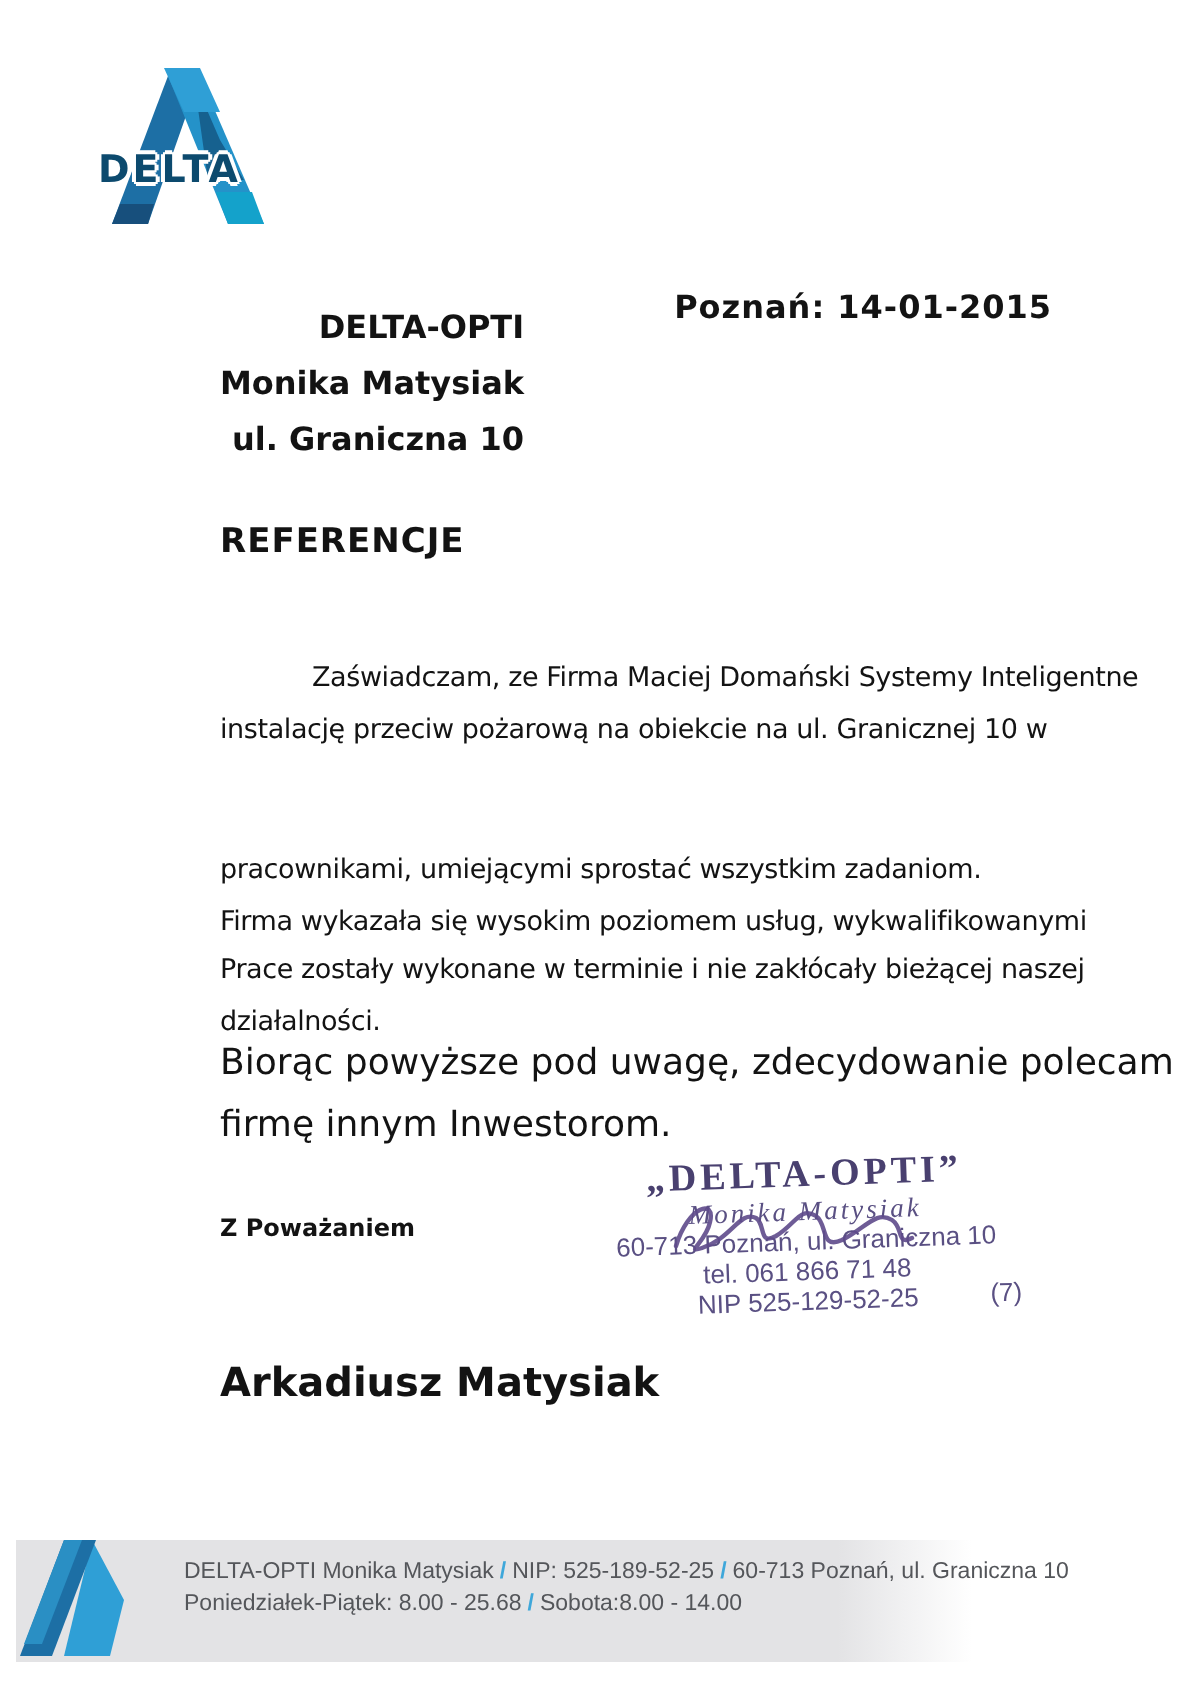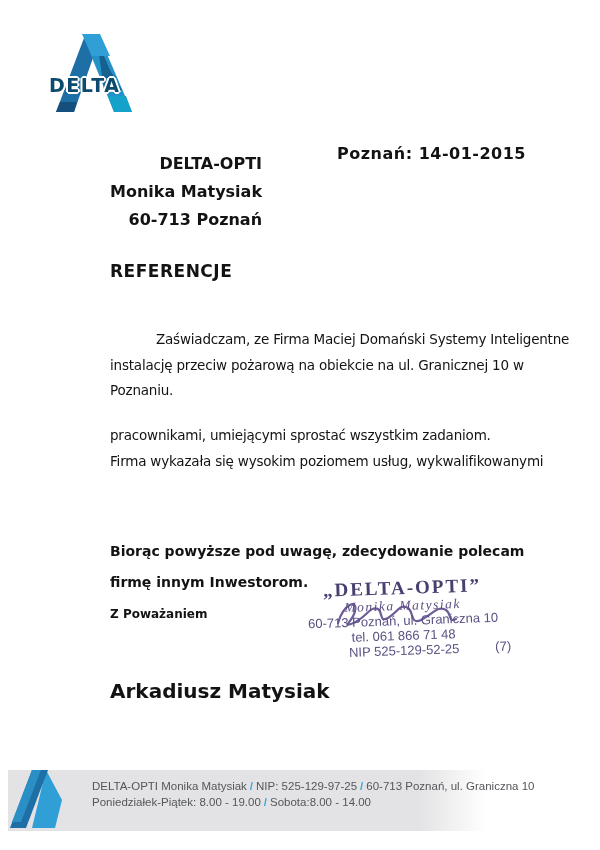--- a/index.html
+++ b/index.html
@@ -32,21 +32,21 @@
   .title {
     position:absolute; left:110px; top:261px; width:392px; text-align:left;
     font-weight:bold; font-size:17px; letter-spacing:0.5px;
   }
   .para { position:absolute; left:110px; font-size:13.5px; line-height:25.5px;
           letter-spacing:-0.2px; white-space:nowrap; }
   .para .indent { padding-left:46px; }
   .p1 { top:327px; }
   .p2 { top:423px; }
   .p3 { top:473px; }
-  .p4 { top:536px; font-weight:bold; font-size:14px; line-height:31px; letter-spacing:0; }
+  .p4 { top:516px; font-weight:normal; font-size:18px; line-height:31px; letter-spacing:0; }
   .closing  { position:absolute; left:110px; top:607px; font-weight:bold; font-size:12px; }
   .signatory{ position:absolute; left:110px; top:679px; font-weight:bold; font-size:20px; }
 
   
   .stamp {
     position:absolute; left:296px; top:577px; width:214px;
     transform:rotate(-2deg); text-align:center; color:#5a5083;
   }
   .stamp-title {
     font-family:"Liberation Serif", serif; font-weight:bold; font-size:19px;
@@ -88,36 +88,39 @@
       <polygon points="4,82 22,82 25,72 8,72" fill="#174f7c"></polygon>
     </svg>
     <div class="logo-word">DELTA</div>
   </div>
 
   <div class="date">Poznań: 14-01-2015</div>
 
   <div class="recipient">
     <div>DELTA-OPTI</div>
     <div>Monika Matysiak</div>
-    <div>60-713 Poznań</div>
+    <div>ul. Graniczna 10</div>
   </div>
 
   <div class="title">REFERENCJE</div>
 
   <div class="para p1">
     <div class="indent">Zaświadczam, ze Firma Maciej Domański Systemy Inteligentne</div>
     <div>instalację przeciw pożarową na obiekcie na ul. Granicznej 10 w</div>
-    <div>Poznaniu.</div>
   </div>
 
   <div class="para p2">
     <div>pracownikami, umiejącymi sprostać wszystkim zadaniom.</div>
     <div>Firma wykazała się wysokim poziomem usług, wykwalifikowanymi</div>
   </div>
 
+  <div class="para p3">
+    <div>Prace zostały wykonane w terminie i nie zakłócały bieżącej naszej</div>
+    <div>działalności.</div>
+  </div>
 
   <div class="para p4">
     <div>Biorąc powyższe pod uwagę, zdecydowanie polecam</div>
     <div>firmę innym Inwestorom.</div>
   </div>
 
   <div class="closing">Z Poważaniem</div>
 
   <div class="stamp">
     <div class="stamp-title">„DELTA-OPTI”</div>
@@ -136,21 +139,21 @@
   <div class="signatory">Arkadiusz Matysiak</div>
 
   <div class="footer">
     <svg class="footer-logo" width="56" height="58" viewBox="0 0 56 58">
       <polygon points="38,0 54,30 47,58 24,58" fill="#2f9fd6"></polygon>
       <polygon points="2,58 18,58 40,0 24,0" fill="#1d6fa5"></polygon>
       <polygon points="24,0 33,0 13,52 4,52" fill="#2a8fc4"></polygon>
     </svg>
     <div class="footer-text">
       <div>
-        <span>DELTA-OPTI Monika Matysiak</span><span class="sl">/</span><span>NIP: 525-129-97-25</span><span class="sl">/</span><span>60-713 Poznań, ul. Graniczna 10</span>
+        <span>DELTA-OPTI Monika Matysiak</span><span class="sl">/</span><span>NIP: 525-189-52-25</span><span class="sl">/</span><span>60-713 Poznań, ul. Graniczna 10</span>
       </div>
       <div>
-        <span>Poniedziałek-Piątek: 8.00 - 19.00</span><span class="sl">/</span><span>Sobota:8.00 - 14.00</span>
+        <span>Poniedziałek-Piątek: 8.00 - 25.68</span><span class="sl">/</span><span>Sobota:8.00 - 14.00</span>
       </div>
     </div>
   </div>
 
 </div>
 
 </body></html>

